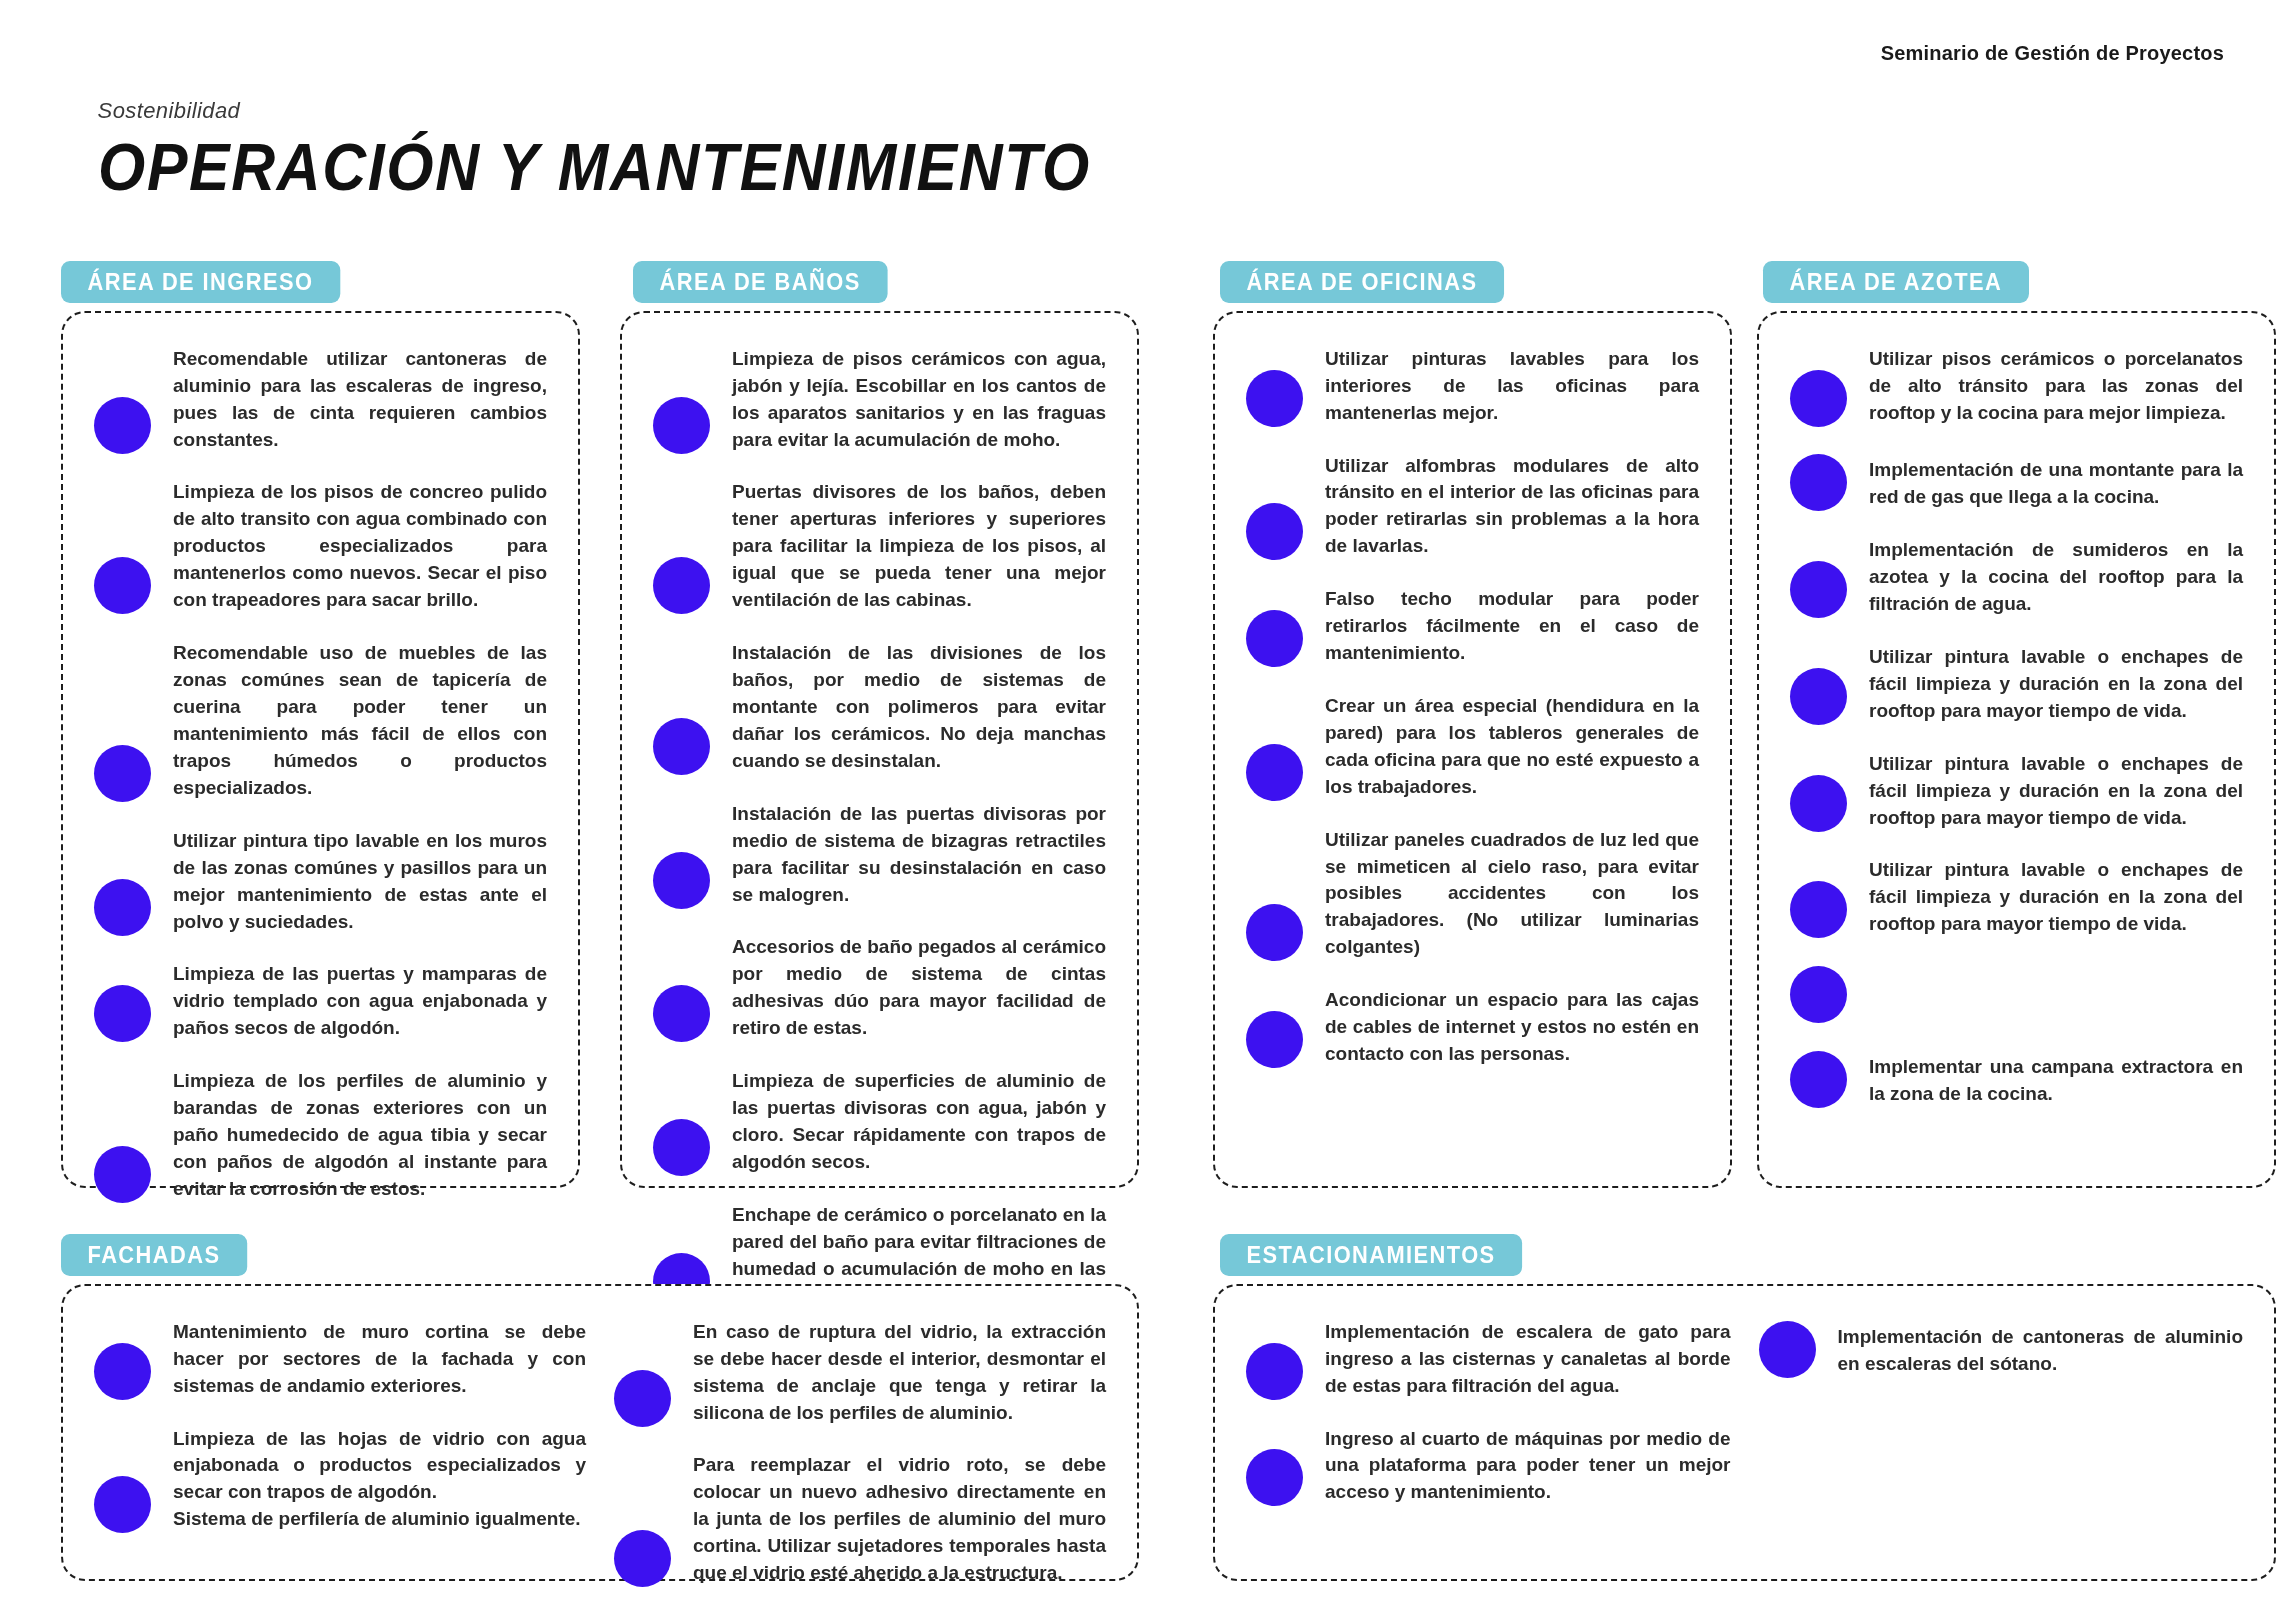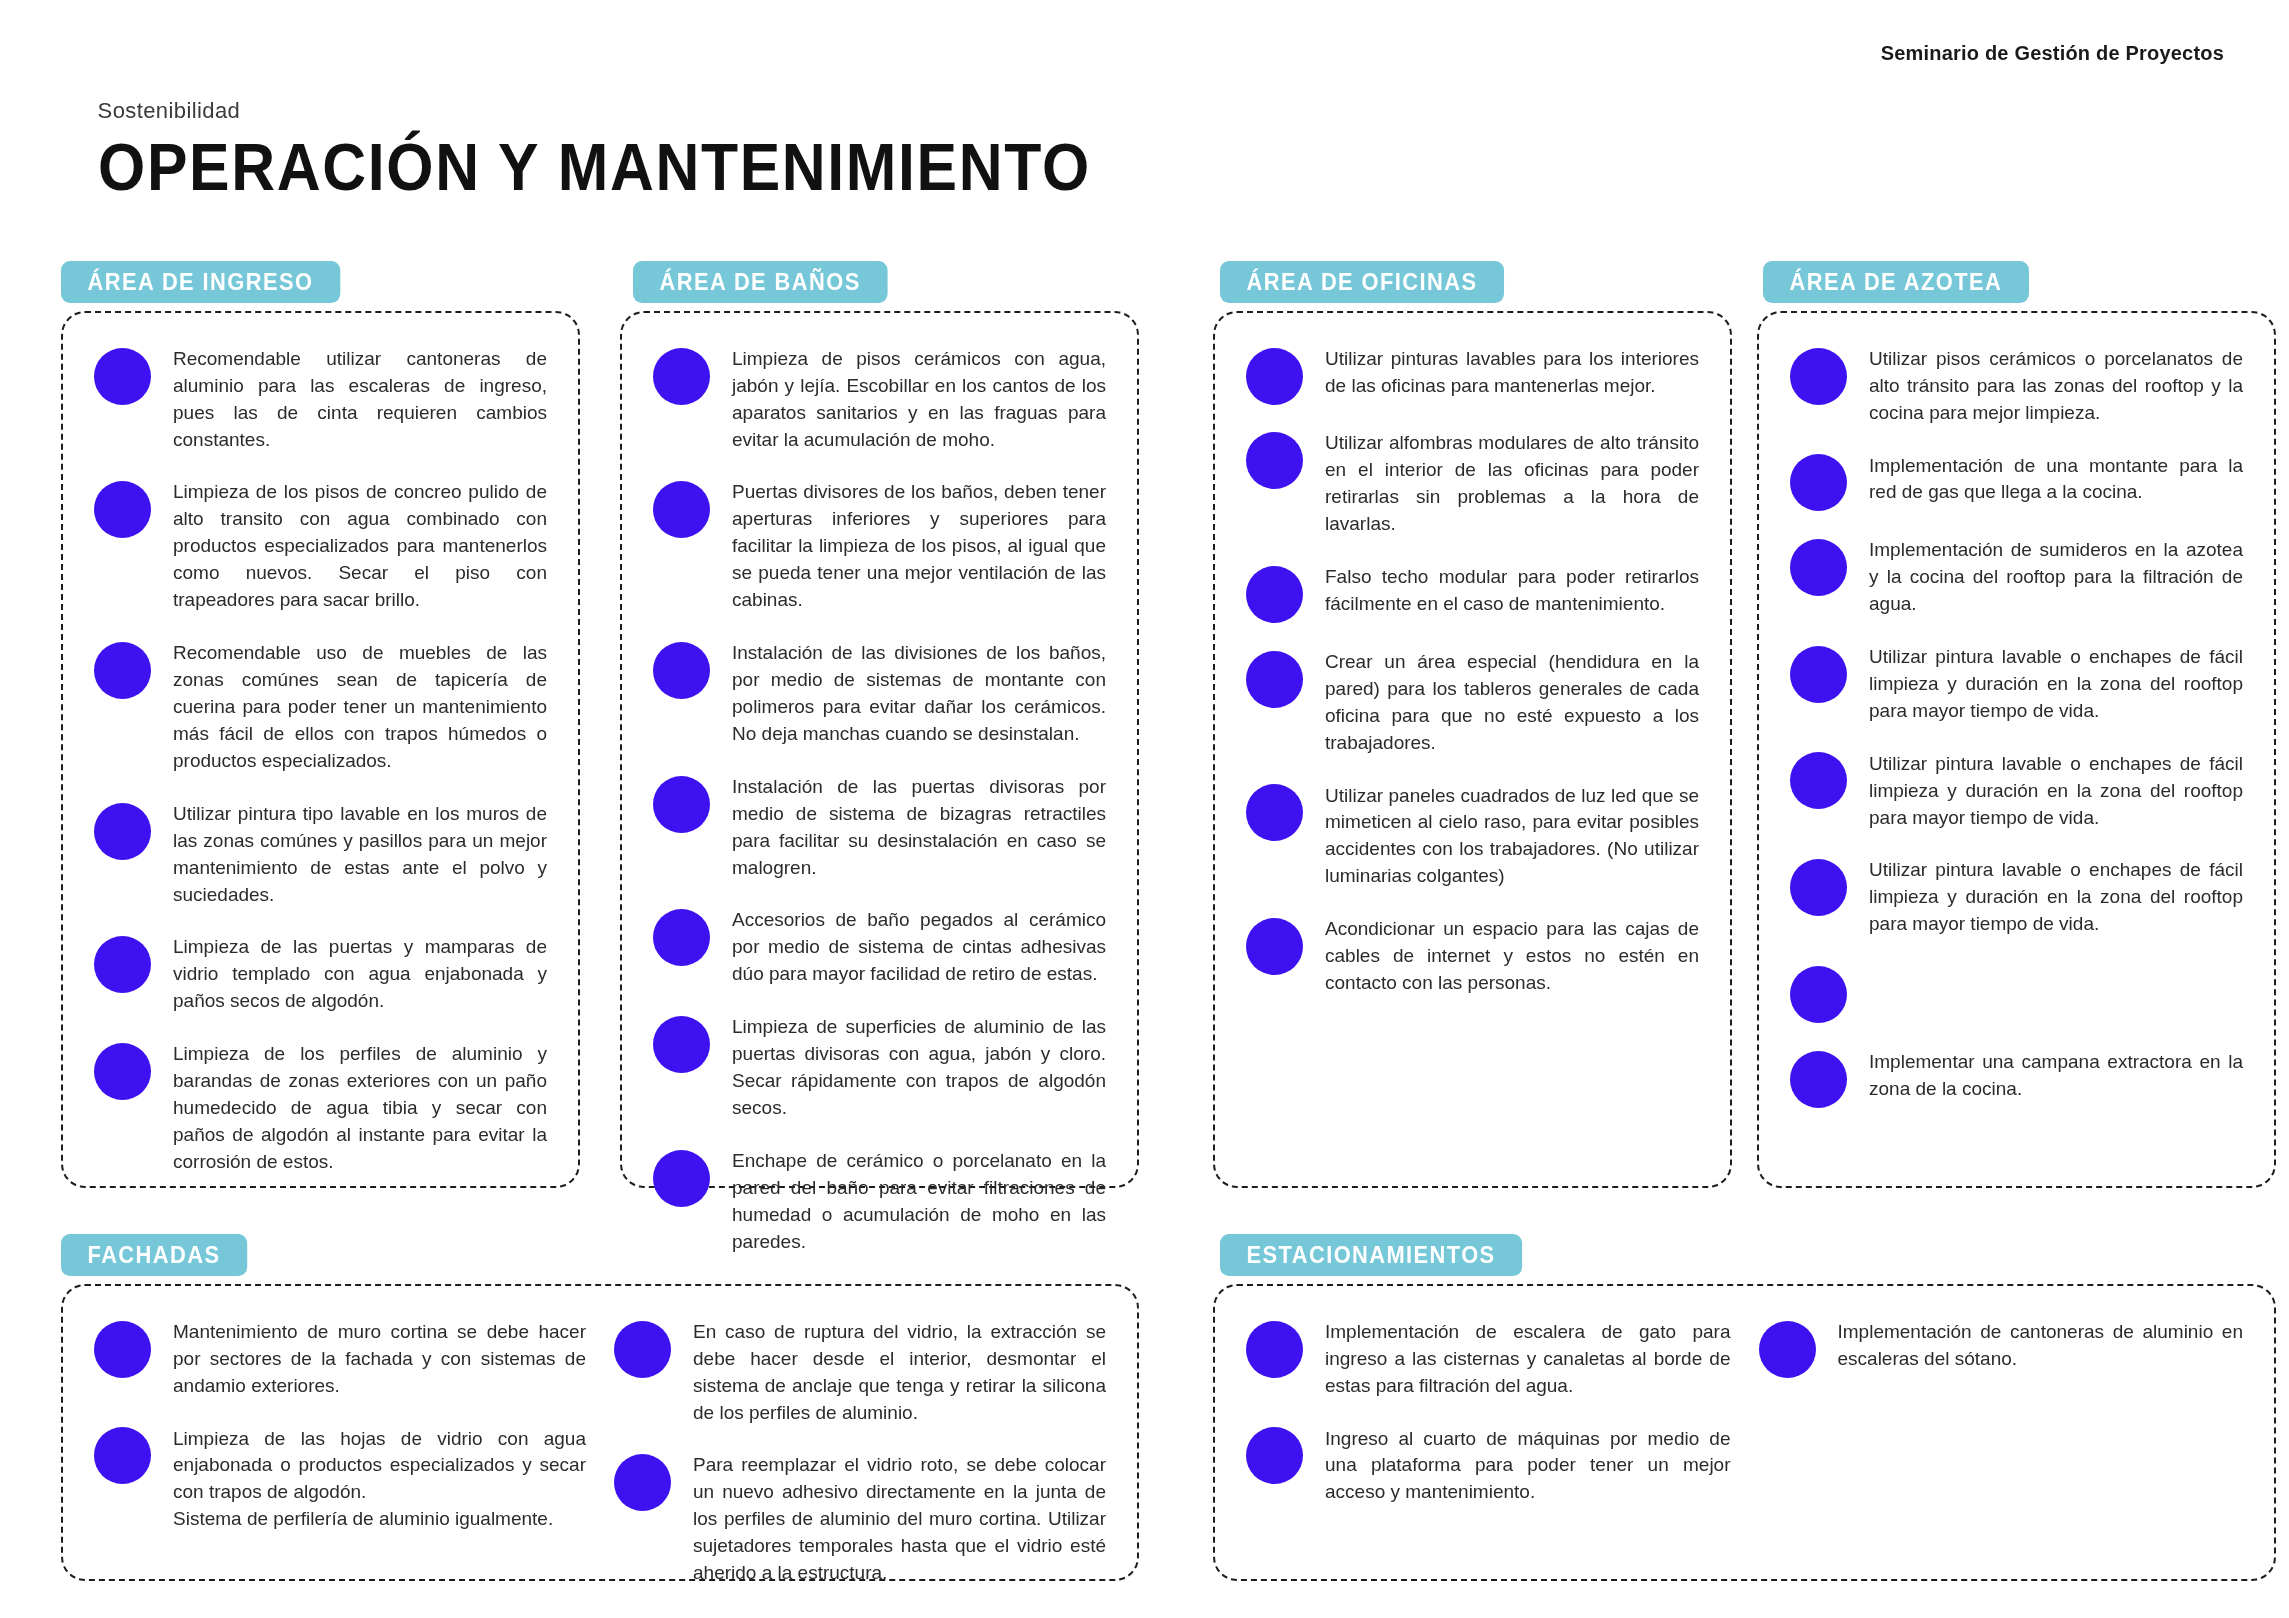--- a/index.html
+++ b/index.html
@@ -26,20 +26,21 @@
     font-weight: 700;
     color: #1a1a1a;
     letter-spacing: 0.2px;
   }
   .title-wrap {
     position: absolute;
     left: 61px;
     top: 96px;
     display: flex;
     align-items: flex-end;
+    font-style: italic;
   }
   .title-bar {
     width: 16.6px;
     background: #3d11f0;
     margin-right: 20px;
     flex: none;
   }
   .title-texts { display: flex; flex-direction: column; justify-content: flex-start; }
   .eyebrow {
     font-size: 22px;
@@ -84,22 +85,23 @@
     position: absolute;
     border: 2.8px dashed #1d1d1d;
     border-radius: 24px;
     background: #ffffff;
   }
 
   
   .items { position: absolute; top: 0; left: 0; width: 100%; padding: 31px 31px 18.5px 31px; }
   .item {
     display: flex;
-    align-items: flex-start;
+    align-items: flex-end;
     margin-bottom: 24px;
+    font-weight: bold;
   }
   .dot {
     width: 57px;
     height: 57px;
     border-radius: 50%;
     background: #3d11f0;
     flex: none;
     margin-right: 22px;
     margin-top: 3.7px;
   }

